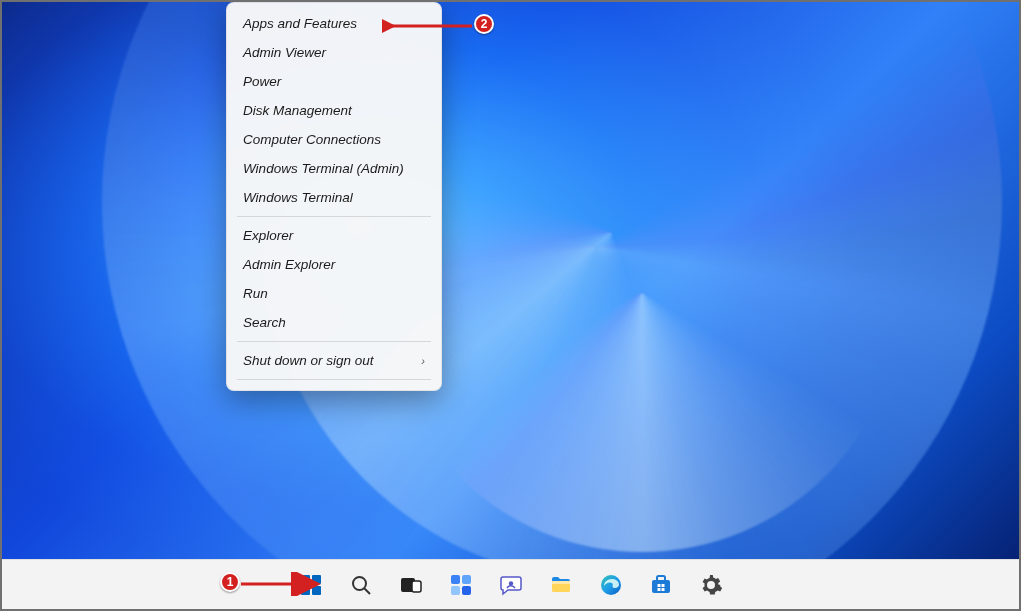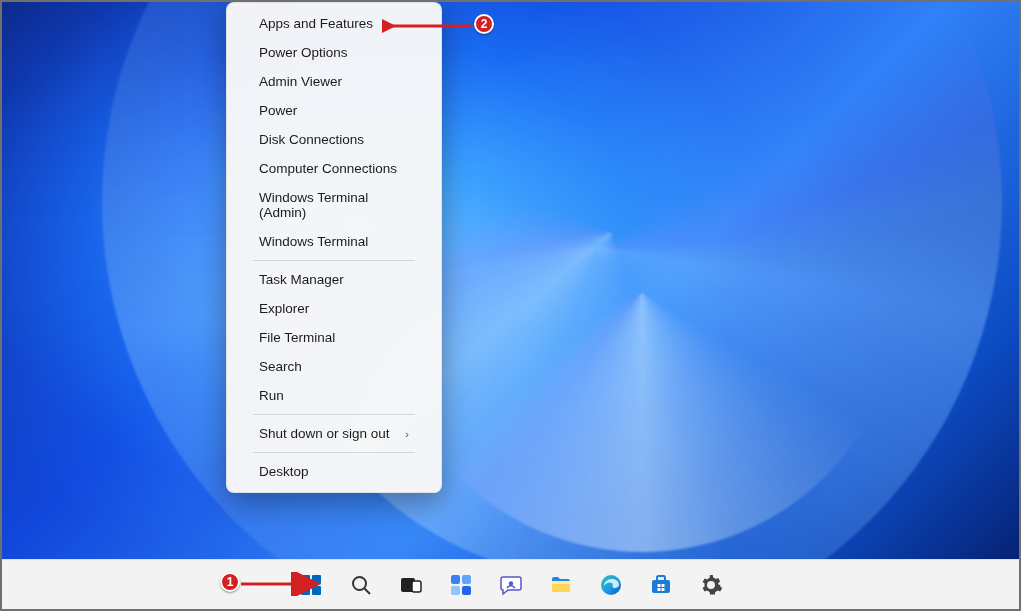--- a/index.html
+++ b/index.html
@@ -23,21 +23,22 @@
   .swirl.c { width:520px; height:520px; left:380px; top:30px;
     background: conic-gradient(from 120deg at 50% 50%, rgba(255,255,255,0) 0deg, rgba(210,235,255,.6) 60deg, rgba(50,110,245,.8) 140deg, rgba(10,40,150,.85) 210deg, rgba(255,255,255,0) 360deg);
     mix-blend-mode: lighten; opacity:.85; }
 
   
   .context-menu {
     position: absolute; left: 224px; top: 0; width: 216px;
     background: rgba(248,248,248,0.97); backdrop-filter: blur(6px);
     border: 1px solid rgba(0,0,0,0.08); border-radius: 8px;
     box-shadow: 0 10px 30px rgba(0,0,0,0.35);
-    padding: 6px 16px;
+    padding: 6px 0;
+    font-style: italic;
   }
   .menu-item {
     padding: 7px 16px; font-size: 13.5px; color: #1b1b1b;
     display: flex; align-items: center; justify-content: space-between;
     cursor: default; user-select: none;
   }
   .menu-sep { height: 1px; background: rgba(0,0,0,0.12); margin: 4px 10px; }
   .chev { font-size: 11px; color: #555; }
 
   
@@ -70,65 +71,56 @@
   <div class="swirl a"></div>
   <div class="swirl b"></div>
   <div class="swirl c"></div>
 </div>
 
 <div class="context-menu" id="ctx">
     <div class="menu-item">
       <span>Apps and Features</span>
     </div>
     <div class="menu-item">
-      <span>Power Options</span>
-    </div>
-    <div class="menu-item">
       <span>Admin Viewer</span>
     </div>
     <div class="menu-item">
       <span>Power</span>
     </div>
     <div class="menu-item">
-      <span>Disk Connections</span>
+      <span>Disk Management</span>
     </div>
     <div class="menu-item">
       <span>Computer Connections</span>
     </div>
     <div class="menu-item">
       <span>Windows Terminal (Admin)</span>
     </div>
     <div class="menu-item">
       <span>Windows Terminal</span>
     </div>
     <div class="menu-sep"></div>
     <div class="menu-item">
-      <span>Task Manager</span>
-    </div>
-    <div class="menu-item">
       <span>Explorer</span>
     </div>
     <div class="menu-item">
-      <span>File Terminal</span>
+      <span>Admin Explorer</span>
+    </div>
+    <div class="menu-item">
+      <span>Run</span>
     </div>
     <div class="menu-item">
       <span>Search</span>
-    </div>
-    <div class="menu-item">
-      <span>Run</span>
     </div>
     <div class="menu-sep"></div>
     <div class="menu-item">
       <span>Shut down or sign out</span>
       <span class="chev">›</span>
     </div>
     <div class="menu-sep"></div>
-    <div class="menu-item">
-      <span>Desktop</span>
-    </div>
   </div>
 
 <div class="taskbar" id="taskbar">
     <div class="tb-btn">
       <span>
         <svg viewBox="0 0 24 24">
           <g fill="#0067c0">
             <rect x="2" y="2" width="9" height="9" rx="1"></rect>
             <rect x="13" y="2" width="9" height="9" rx="1"></rect>
             <rect x="2" y="13" width="9" height="9" rx="1"></rect>

